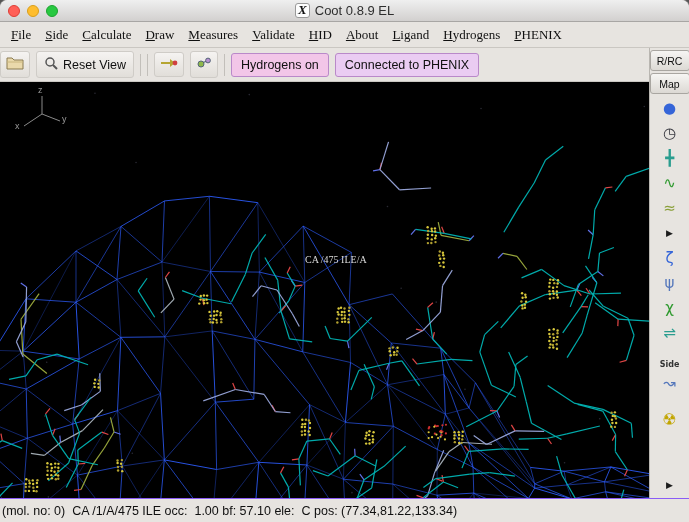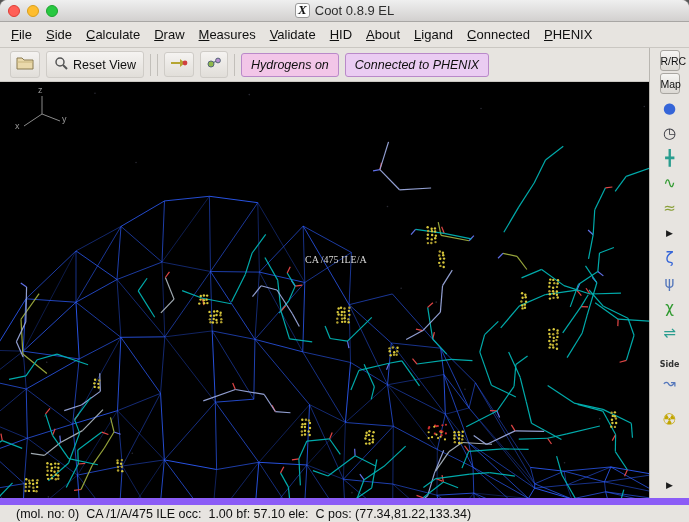--- a/index.html
+++ b/index.html
@@ -19,73 +19,73 @@
   .light.red    { background:#ff5f57; border:1px solid #dd3e36; }
   .light.yellow { background:#febd2e; border:1px solid #d99e1b; }
   .light.green  { background:#28c841; border:1px solid #1da32f; }
   .title { font-size:13px; color:#2e2e2e; display:flex; align-items:center; gap:5px; }
   .x11 { font-family:"Liberation Serif", serif; font-style:italic; font-weight:bold;
          font-size:13px; background:#fdfdfd; border:1px solid #999; border-radius:3px;
          width:15px; height:15px; line-height:12px; text-align:center; color:#111; }
 
   
   .menubar { flex:0 0 26px; display:flex; align-items:center; background:#e7e4e0;
-             border-bottom:1px solid #cac7c2; padding-left:4px; }
+             border-bottom:1px solid #cac7c2; padding-left:4px;font-family:Liberation Serif, serif; }
   .menu-item { display:inline-block; padding:3px 7px; font-size:13px; color:#101010; cursor:default; }
   .menu-item::first-letter { text-decoration:underline; }
 
   .middle { flex:1; display:flex; min-height:0; }
   .left-col { width:649px; display:flex; flex-direction:column; min-width:0; }
 
   
-  .toolbar { flex:0 0 34px; display:flex; align-items:center; gap:6px; padding:0 10px;
+  .toolbar { flex:0 0 34px; display:flex; align-items:center; gap:6px; padding:0 0;
              background:#e7e4e0; border-bottom:1px solid #cac7c2; }
   .tbtn { display:flex; align-items:center; gap:5px; padding:4px 7px;
           border:1px solid #cfccc7; border-radius:3px;
           background:linear-gradient(#f5f3f1,#e1ded9); font-size:12.5px; color:#101010;
           font-family:"Liberation Sans", sans-serif; cursor:default; }
   .tbtn.icon-only { padding:4px 5px; }
-  .tbtn.toggle { border:1px solid #b989c9; padding:4px 9px;font-style:italic; }
+  .tbtn.toggle { border:1px solid #b989c9; padding:4px 9px; }
   .tsep { width:1px; height:22px; background:#c2bfba; }
 
   
   .canvas { flex:1; position:relative; background:#000; overflow:hidden; }
   .canvas svg.scene { position:absolute; inset:0; }
   .atom-label { position:absolute; left:305px; top:172px; color:#d9d9d9; font-size:10px;
                 font-family:Liberation Serif, serif; }
   .axes { position:absolute; left:14px; top:6px; width:60px; height:48px; color:#9a9a9a;
           font-size:9px; }
   .axes span { position:absolute; }
   .axes .ax-up    { left:24px; top:-3px; }
   .axes .ax-right { left:48px; top:26px; }
   .axes .ax-left  { left:1px;  top:33px; }
 
   
   .sidebar { flex:0 0 40px; width:40px; background:#e7e4e0; border-left:1px solid #b9b6b1;
              display:flex; flex-direction:column; align-items:center; padding:2px 2px; gap:2px; }
-  .side-btn { width:20px; height:21px; font-size:10.5px; border:1px solid #a9a6a1; border-radius:3px;
+  .side-btn { width:40px; height:21px; font-size:10.5px; border:1px solid #a9a6a1; border-radius:3px;
               background:linear-gradient(#f6f5f3,#dcd9d4); font-family:"Liberation Sans",sans-serif;
               color:#101010; cursor:default; }
   .sbi { width:100%; height:23px; display:flex; align-items:center; justify-content:center;
          font-size:15px; font-family:"DejaVu Sans", sans-serif; cursor:default; }
   .sbi.c-blue  { color:#3565d8; }
   .sbi.c-dark  { color:#3c3c44; }
   .sbi.c-teal  { color:#2a9d8f; }
   .sbi.c-green { color:#2f9a2f; }
   .sbi.c-olive { color:#8aa03a; }
   .sbi.c-slate { color:#5577bb; }
   .sbi.c-black { color:#1c1c1c; font-size:9px; }
   .sbi.c-yellow{ color:#c2a500; font-size:16px; }
   .sbi.text-icon { font-size:8px; color:#333; font-weight:bold;align-items:flex-end; }
   .sbi.push { margin-top:12px; }
   .sbi.push-end { margin-top:auto; }
 
   
-  .statusbar { flex:0 0 24px; background:#e7e4e0; border-top:7px solid #8b5cf6;
-               display:flex; align-items:center; padding:0 16px; font-size:12.5px;
+  .statusbar { flex:0 0 24px; background:#e7e4e0; border-top:1px solid #8b5cf6;
+               display:flex; align-items:center; padding:0 2px; font-size:12.5px;
                color:#101010; white-space:pre; overflow:hidden; }
 </style>
 </head>
 <body>
 
 <div class="window">
 
   <div class="titlebar">
     <div class="lights">
       <div class="light red"></div>
@@ -101,21 +101,21 @@
   <div class="menubar">
     <span class="menu-item">File</span>
     <span class="menu-item">Side</span>
     <span class="menu-item">Calculate</span>
     <span class="menu-item">Draw</span>
     <span class="menu-item">Measures</span>
     <span class="menu-item">Validate</span>
     <span class="menu-item">HID</span>
     <span class="menu-item">About</span>
     <span class="menu-item">Ligand</span>
-    <span class="menu-item">Connected</span>
+    <span class="menu-item">Hydrogens</span>
     <span class="menu-item">PHENIX</span>
   </div>
 
   <div class="middle">
     <div class="left-col">
 
       <div class="toolbar">
         <button class="tbtn icon-only">
           <span>
             <svg width="18" height="14" viewBox="0 0 18 14">

